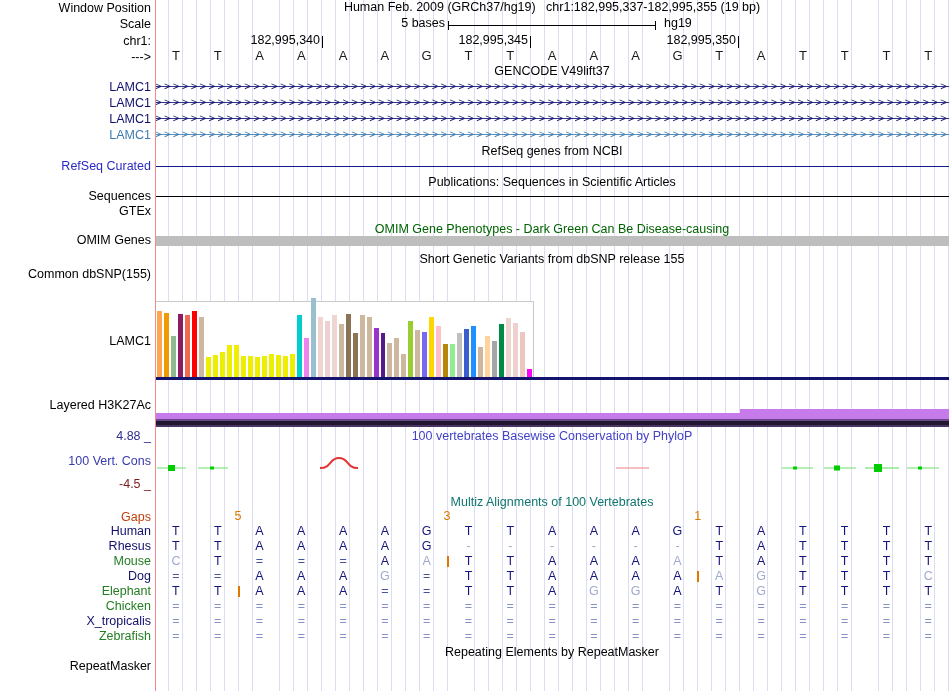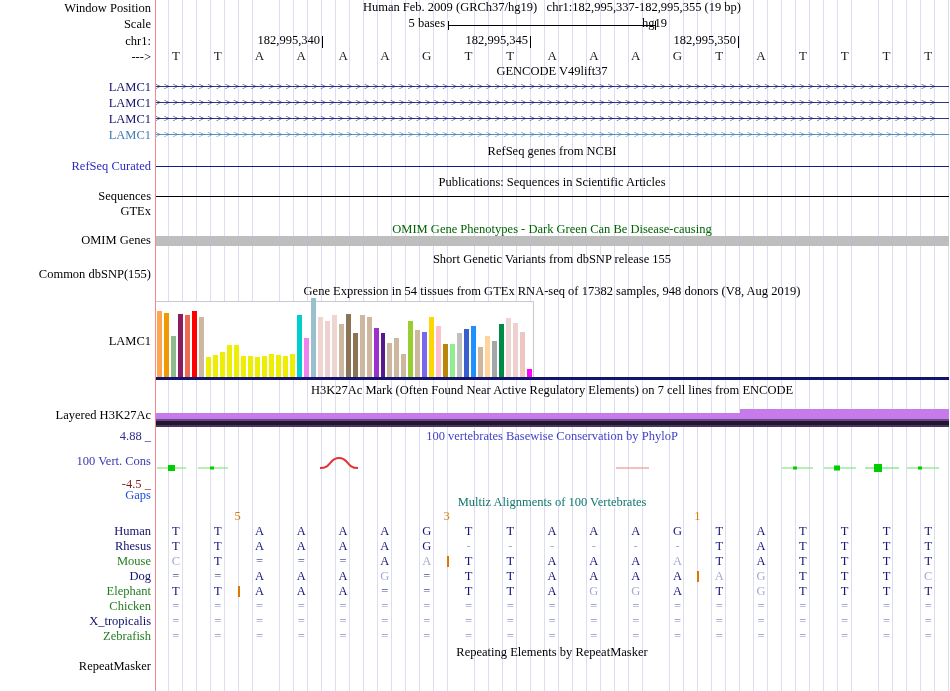--- a/index.html
+++ b/index.html
@@ -1,28 +1,28 @@
 <!DOCTYPE html>
 <html><head>
 <meta charset="utf-8">
 <style>
   html,body{margin:0;padding:0;background:#fff;}
   #screen{position:relative;width:950px;height:691px;background:#fff;
-          font-family:Liberation Serif, serif;font-size:12.5px;color:#000;overflow:hidden;}
+          font-family:Liberation Sans, sans-serif;font-size:12.5px;color:#000;overflow:hidden;}
   .label{position:absolute;right:799px;height:14px;line-height:14px;white-space:nowrap;}
   .ctitle{position:absolute;left:155px;width:794px;text-align:center;height:13px;line-height:13px;
           white-space:pre;z-index:3;}
   #data-area{position:absolute;left:155px;top:0;width:794px;height:691px;}
   #edge-line{position:absolute;left:155px;top:0;width:1px;height:691px;z-index:4;}
   .postick{position:absolute;top:36px;width:1px;height:12px;background:#000;}
   .posnum{position:absolute;top:34px;height:13px;line-height:13px;white-space:nowrap;}
   #scale-text{position:absolute;top:17px;right:504px;height:13px;line-height:13px;}
   #scale-line{position:absolute;left:293px;top:25px;width:208px;height:1px;background:#000;}
   .scale-tick{position:absolute;top:21px;width:1px;height:9px;background:#000;}
-  #scale-asm{position:absolute;left:487px;top:17px;height:13px;line-height:13px;}
+  #scale-asm{position:absolute;left:509px;top:17px;height:13px;line-height:13px;}
   #seq-row{position:absolute;left:0;top:49px;width:794px;height:14px;display:flex;}
   #seq-row .cell{flex:1;text-align:center;font-size:13px;line-height:14px;color:#1a1a1a;}
   .arrowrow{position:absolute;left:0;width:794px;height:13px;overflow:hidden;white-space:nowrap;
             font-size:11px;letter-spacing:2.5px;line-height:13px;}
   .aline{position:absolute;top:6px;left:0;width:100%;height:1px;background:currentColor;opacity:.85;}
   .hline{position:absolute;left:0;width:794px;height:1px;}
   #omim-bar{position:absolute;left:0;top:236px;width:794px;height:10px;z-index:2;}
   #gtex-chart{position:absolute;left:0;top:301px;width:379px;height:76px;box-sizing:border-box;
               border:1px solid #C9C9C9;border-bottom:none;background:#fff;display:flex;
               align-items:flex-end;gap:2px;padding:0 1px;overflow:visible;z-index:2;}
@@ -44,35 +44,33 @@
   <div class="label" style="top:1px">Window Position</div>
   <div class="label" style="top:17px">Scale</div>
   <div class="label" style="top:34px">chr1:</div>
   <div class="label" style="top:50px">---&gt;</div>
   <div class="label" style="top: 159px; color: rgb(42, 42, 196);">RefSeq Curated</div>
   <div class="label" style="top:189px">Sequences</div>
   <div class="label" style="top:204px">GTEx</div>
   <div class="label" style="top:233px">OMIM Genes</div>
   <div class="label" style="top:267px">Common dbSNP(155)</div>
   <div class="label" style="top:334px">LAMC1</div>
-  <div class="label" style="top:408px">Layered H3K27Ac</div>
+  <div class="label" style="top:398px">Layered H3K27Ac</div>
   <div class="label" style="top: 429px; color: rgb(47, 47, 143);" id="cons-max">4.88 _</div>
   <div class="label" style="top: 454px; color: rgb(58, 58, 176);" id="cons-lbl">100 Vert. Cons</div>
   <div class="label" style="top: 477px; color: #7f1d1d;" id="cons-min">-4.5 _</div>
-  <div class="label" style="top: 488px; color: #1d4ed8;" id="gaps-lbl">Gaps</div>
+  <div class="label" style="top: 510px; color: #c2410c;" id="gaps-lbl">Gaps</div>
   <div class="label" style="top:659px">RepeatMasker</div>
 
   <div class="ctitle" style="top:1px">Human Feb. 2009 (GRCh37/hg19)   chr1:182,995,337-182,995,355 (19 bp)</div>
   <div class="ctitle" style="top:65px">GENCODE V49lift37</div>
   <div class="ctitle" style="top:145px">RefSeq genes from NCBI</div>
   <div class="ctitle" style="top:176px">Publications: Sequences in Scientific Articles</div>
   <div class="ctitle" style="top: 223px; color: rgb(0, 100, 0);" id="omim-title">OMIM Gene Phenotypes - Dark Green Can Be Disease-causing</div>
   <div class="ctitle" style="top:253px">Short Genetic Variants from dbSNP release 155</div>
-  <div class="ctitle" style="top:285px">Gene Expression in 54 tissues from GTEx RNA-seq of 17382 samples, 948 donors (V8, Aug 2019)</div>
-  <div class="ctitle" style="top:384px">H3K27Ac Mark (Often Found Near Active Regulatory Elements) on 7 cell lines from ENCODE</div>
   <div class="ctitle" style="top: 430px; color: rgb(66, 66, 200);" id="phylop-title">100 vertebrates Basewise Conservation by PhyloP</div>
   <div class="ctitle" style="top: 496px; color: #0f766e;" id="multiz-title">Multiz Alignments of 100 Vertebrates</div>
   <div class="ctitle" style="top:646px">Repeating Elements by RepeatMasker</div>
 
   <div id="data-area" style="background: repeating-linear-gradient(to right, transparent 0px, transparent 13px, rgb(220, 220, 242) 13px, rgb(220, 220, 242) 13.93px);">
 
     <div id="scale-text">5 bases</div>
     <div id="scale-line"></div>
     <div class="scale-tick" style="left:293px"></div>
     <div class="scale-tick" style="left:500px"></div>

